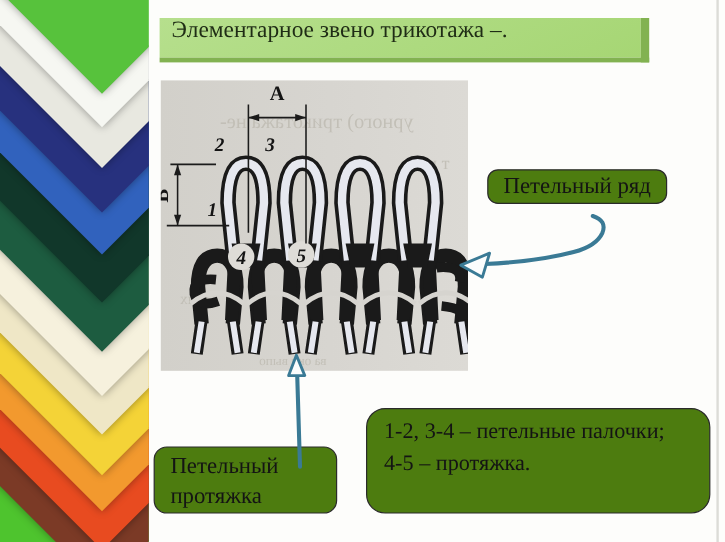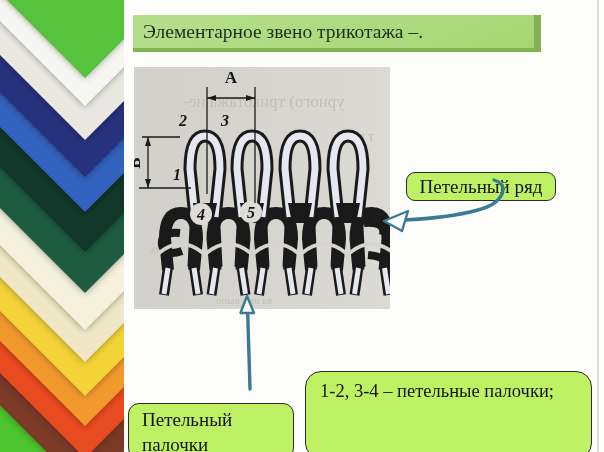--- a/index.html
+++ b/index.html
@@ -23,49 +23,49 @@
     transform:rotate(45deg);
     box-shadow:0 0 7px rgba(0,0,0,.38);
   }
   
   .title-bar{
     position:absolute; left:133px; top:15px; width:408px; height:37px;
     box-sizing:border-box;
     background:linear-gradient(155deg,var(--title-bg-light),var(--title-bg));
     border-right:7px solid var(--title-edge);
     border-bottom:4px solid var(--title-edge);
-    display:flex; align-items:center; padding-left:10px;
+    display:flex; padding-left:10px;
     font-size:19.5px; color:#1f2c15; white-space:nowrap;
   }
   .title-bar .emph{font-weight:bold; font-style:italic; text-decoration:underline;}
   
   .scan{
     position:absolute; left:134px; top:67px; width:256px; height:242px;
     background:linear-gradient(90deg,#d2d0ca,#d7d5d0 55%,#dcdad5);
   }
   .ghost{fill:#bfbcb3; opacity:.85;}
   .num{font:bold italic 16px "Liberation Serif",serif; fill:#141414;}
   .dimlbl{font:bold 17px "Liberation Serif",serif; fill:#141414;}
   .yarn-out{stroke:#1a1a1a; fill:none;}
   .yarn-in{stroke:#e6e8ef; fill:none;}
   .blackyarn{stroke:#1a1a1a; fill:none;}
   .paperline{stroke:var(--scan-bg); fill:none;}
   .dim{stroke:#1b1b1b; stroke-width:1.3; fill:none;}
   
   .callout{
-    position:absolute; background:#bef264; border:1.6px solid #2a2a2a;
-    color:#141414; z-index:3;margin-top:31px;
+    position:absolute; background:#4d7c0f; border:1.6px solid #2a2a2a;
+    color:#141414; z-index:3;
   }
   .callout-row{
     left:406px; top:141px; width:150px; height:29px; border-radius:9px;
     display:flex; align-items:center; justify-content:center; font-size:19px;
     box-sizing:border-box;
   }
   .callout-col{
-    left:128px; top:372px; width:166px; height:56px; border-radius:11px;
+    left:128px; top:372px; width:153px; height:56px; border-radius:11px;
     font-size:19px; line-height:1.32; padding:3px 0 0 13px; box-sizing:border-box;
   }
   .legend-box{
     left:305px; top:340px; width:287px; height:88px; border-radius:16px;
     font-size:18.5px; line-height:1.45; padding:6px 0 0 14px; box-sizing:border-box;
   }
   .arrows{position:absolute; left:0; top:0; z-index:5; pointer-events:none;}
   .arrow-stroke{stroke:var(--arrow); fill:none; stroke-width:3.4; stroke-linecap:round;}
   .arrow-head{stroke:var(--arrow); fill:#fbfdfd; stroke-width:2.4; stroke-linejoin:round;}
   .edge-line{position:absolute; left:597px; top:0; width:2px; height:452px; background:#dcdcd7;}
@@ -167,25 +167,26 @@
     <text class="num" x="117" y="151" text-anchor="middle">5</text>
   </svg>
 </div>
 
 <div class="callout callout-row">
   <span>Петельный ряд</span>
 </div>
 
 <div class="callout callout-col">
   <div>Петельный</div>
-  <div>палочки</div>
+  <div>протяжка</div>
 </div>
 
 <div class="callout legend-box">
   <div>1-2, 3-4 – петельные палочки;</div>
+  <div>4-5 – протяжка.</div>
 </div>
 
 <svg class="arrows" width="604" height="452">
   <g>
     <path class="arrow-stroke" d="M 494 180 Q 506 184 502 194 Q 497 205 478 210 Q 448 218 404 220"></path>
     <polygon class="arrow-head" points="384,221 408,211 402,231"></polygon>
   </g>
   <g>
     <path class="arrow-stroke" stroke-width="2.6" d="M 250 389 L 247.5 307"></path>
     <polygon class="arrow-head" points="247,296 240.5,313 254,313"></polygon>

